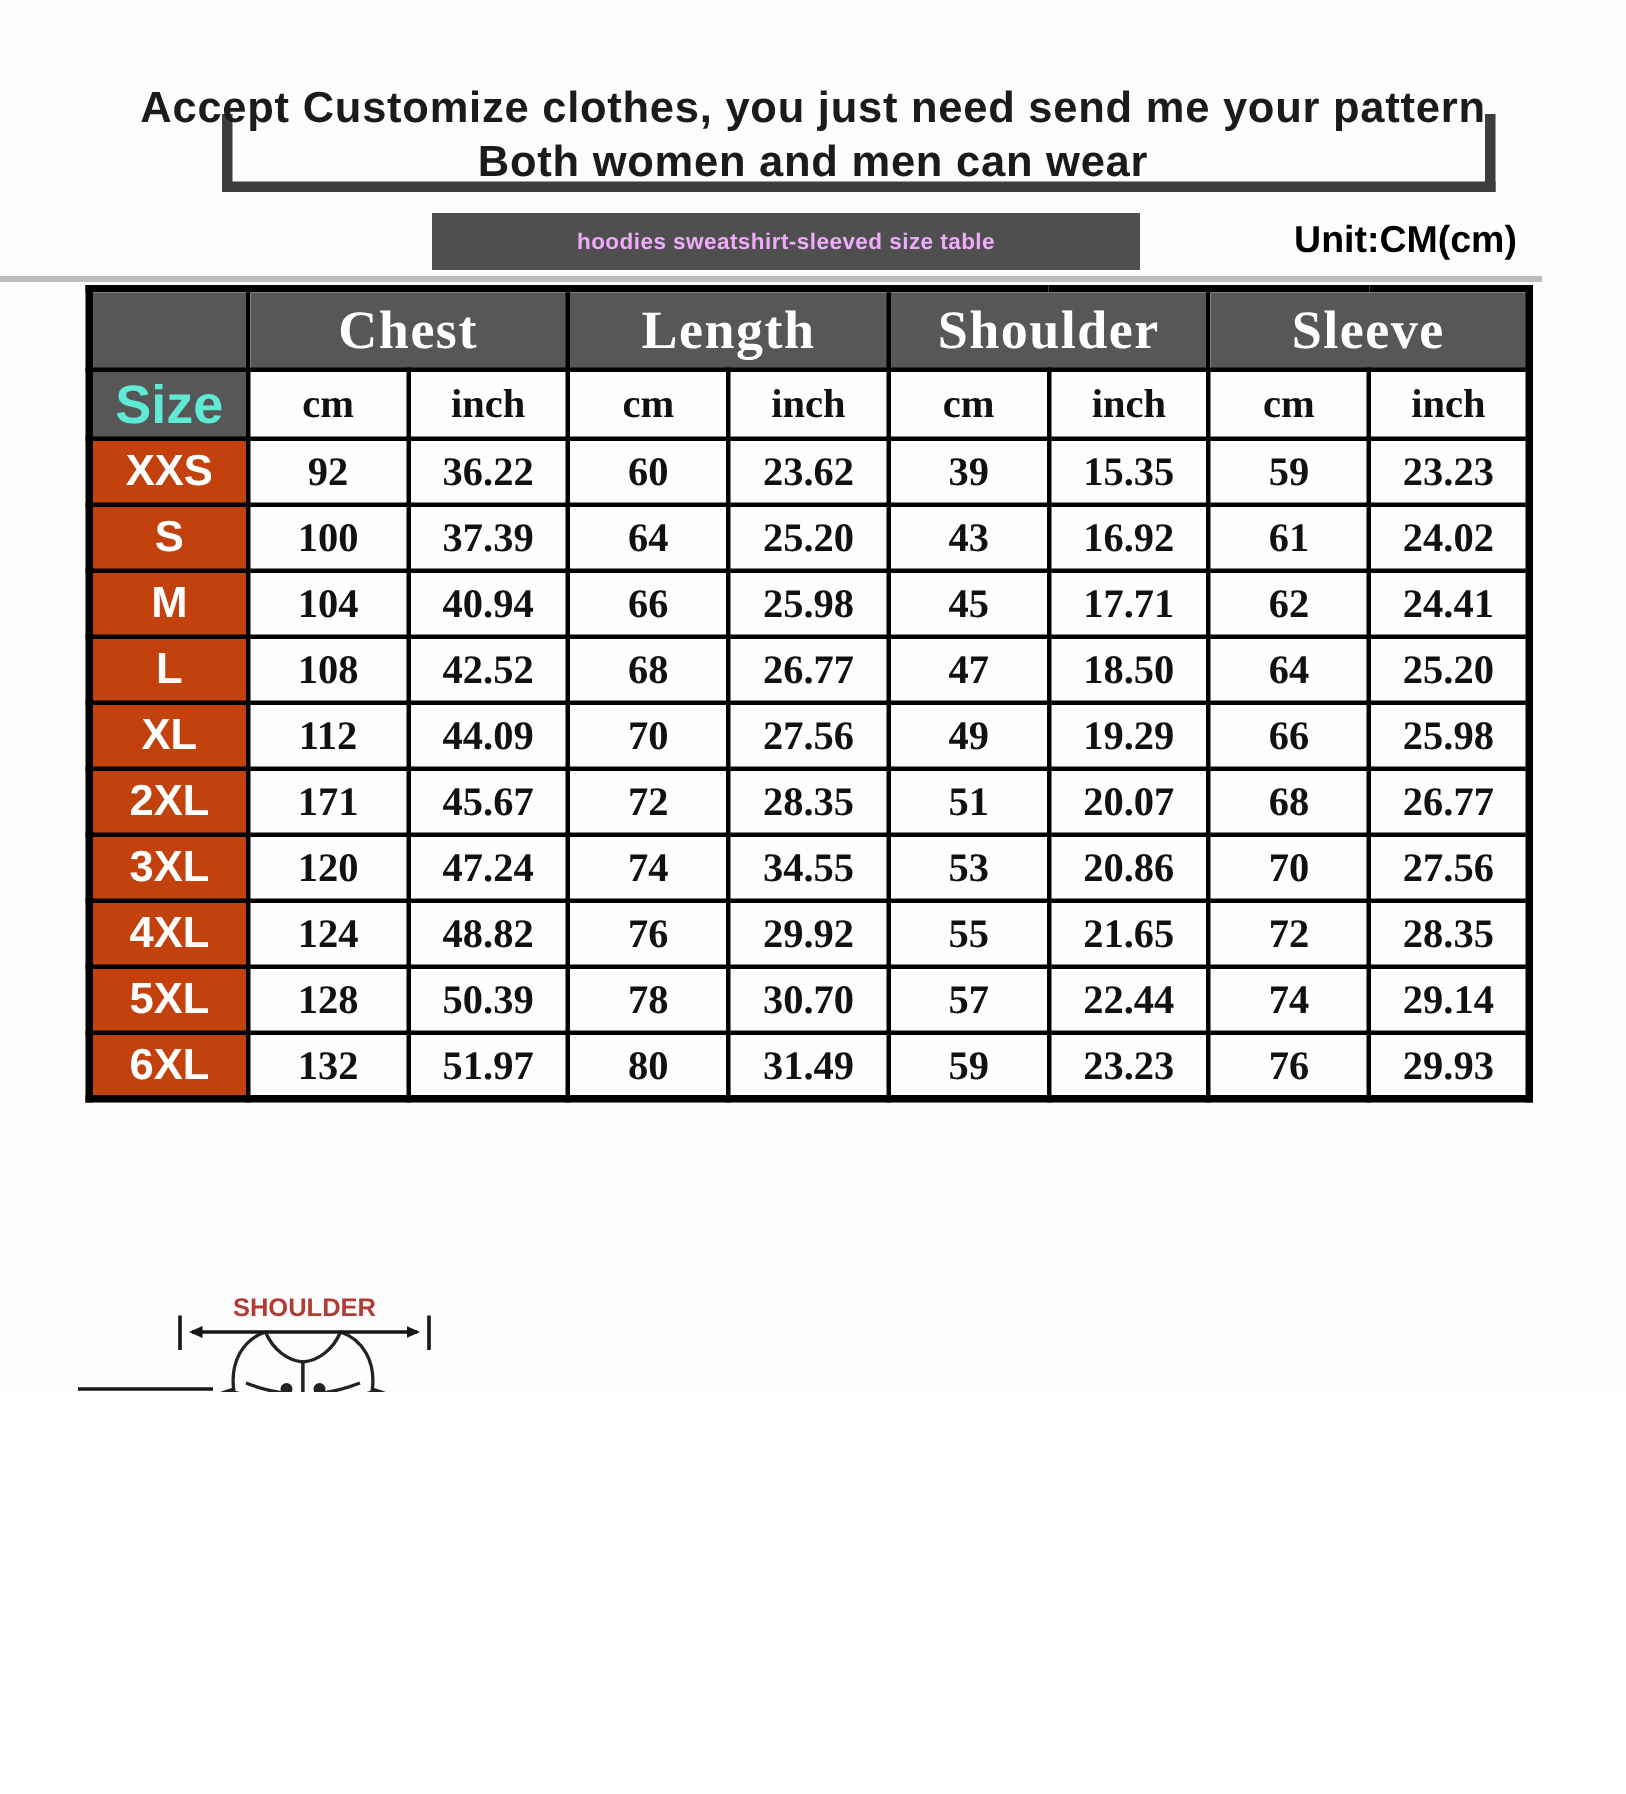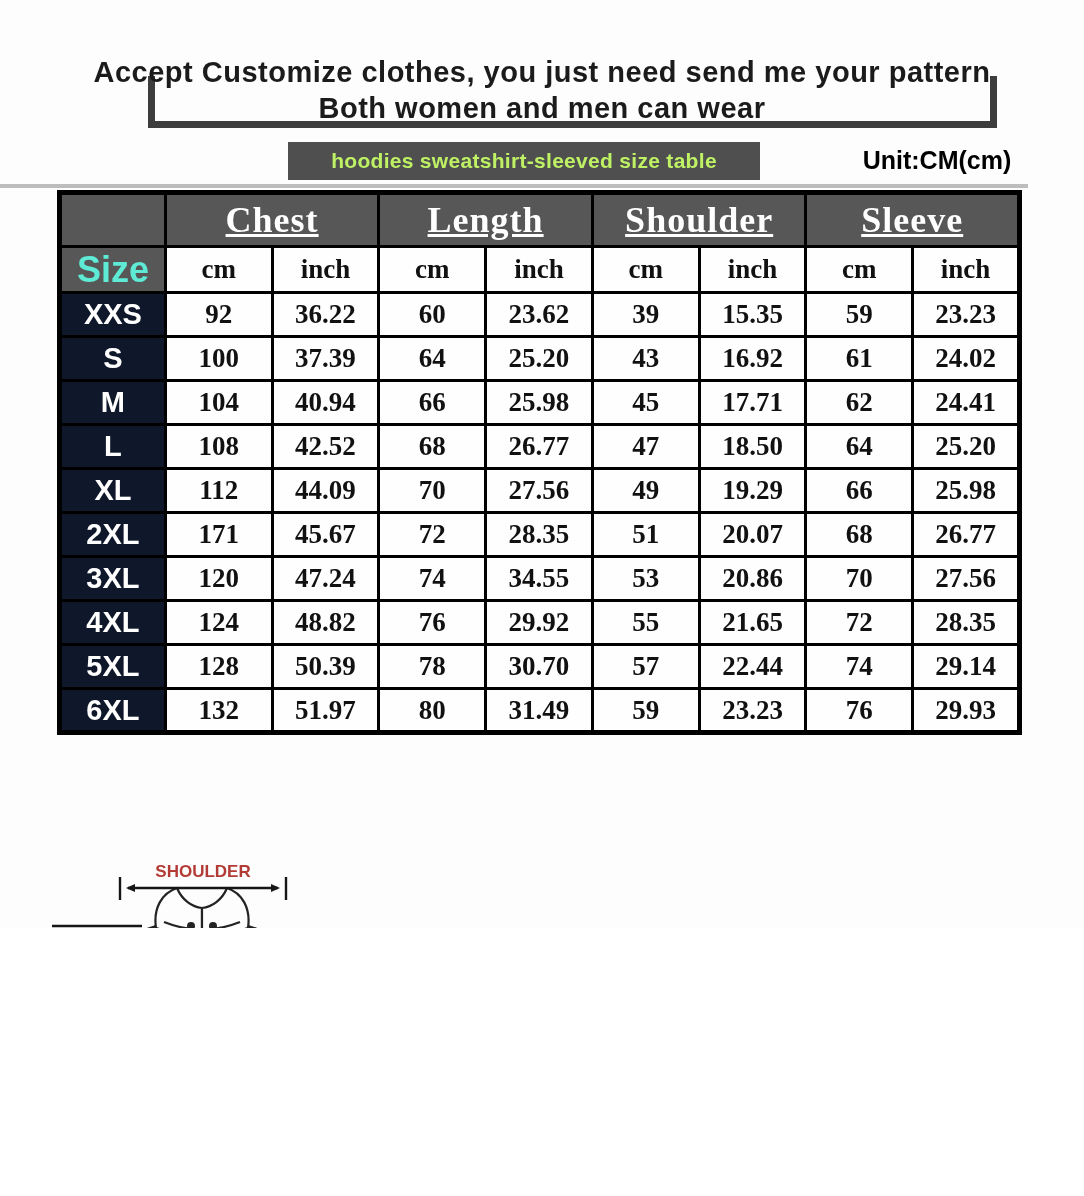--- a/index.html
+++ b/index.html
@@ -21,23 +21,23 @@
     position:absolute; left:148px; top:76px; width:849px; height:52px;
     border-left:7px solid #3d3d3d;
     border-right:7px solid #3d3d3d;
     border-bottom:7px solid #3d3d3d;
     z-index:1;
   }
 
   
   .banner {
     position:absolute; left:288px; top:142px; width:472px; height:38px;
-    background:#4f4f4f; color:#bef264;
+    background:#4f4f4f; color:#f0abfc;
     display:flex; align-items:center; justify-content:center;
-    font-weight:bold; font-size:21px; letter-spacing:0.3px;
+    font-weight:bold; font-size:15px; letter-spacing:0.3px;
   }
   .unit-label {
     position:absolute; left:852px; top:146px; width:170px;
     color:#000000; font-weight:bold; font-size:25px; text-align:center;
   }
   .pre-table-line {
     position:absolute; left:0; top:184px; width:1028px; height:4px;
     background:#bdbdbd;
   }
 
@@ -47,34 +47,34 @@
     border-collapse:collapse; table-layout:fixed;
     border:5px solid #000;
   }
   table.size-table th, table.size-table td {
     border:3px solid #000; text-align:center; vertical-align:middle;
     overflow:hidden; white-space:nowrap;
   }
   .th-group {
     background:#575757; color:#ffffff;
     font-family:"Liberation Serif", serif;
-    font-size:36px; font-weight:bold; height:54px; letter-spacing:1px;text-decoration:underline;
+    font-size:36px; font-weight:bold; height:54px; letter-spacing:1px;
   }
   .th-corner { background:#575757; height:54px; }
   .th-size {
     background:#575757; color:#5eead4;
     font-size:36px; font-weight:bold; height:46px;
   }
   .th-unit {
     background:#fefefe; color:#111;
     font-family:"Liberation Serif", serif;
     font-size:27px; font-weight:bold; height:46px;
   }
   .td-size {
-    background:#0f172a; color:#ffffff;
+    background:#c2410c; color:#ffffff;
     font-size:29px; font-weight:bold; height:44px;
   }
   .td-val {
     background:#fefefe; color:#111;
     font-family:"Liberation Serif", serif;
     font-size:27px; font-weight:bold; height:44px;
   }
 
   
   .diagram-wrap { position:absolute; left:6px; top:856px; width:410px; height:338px; }

